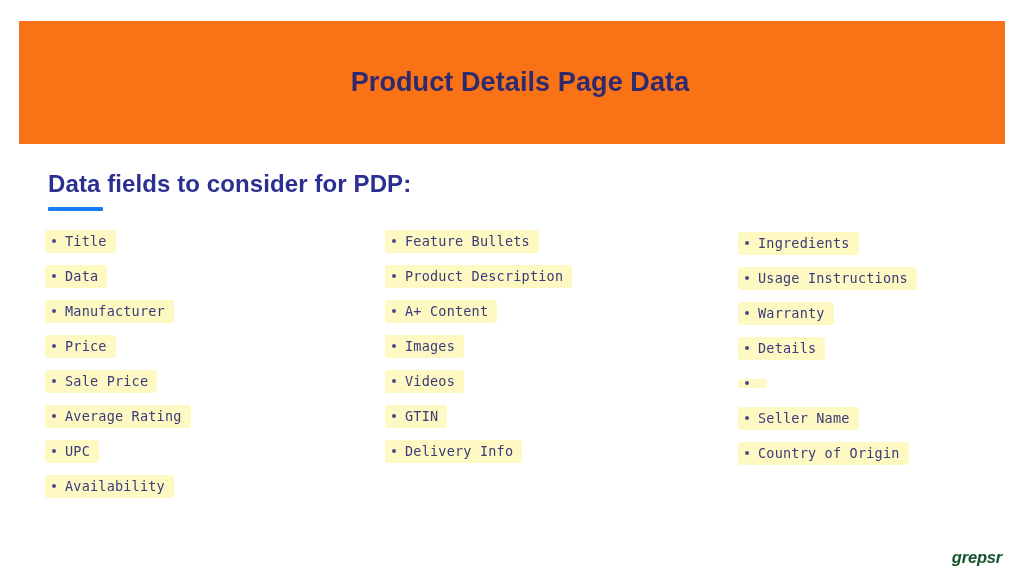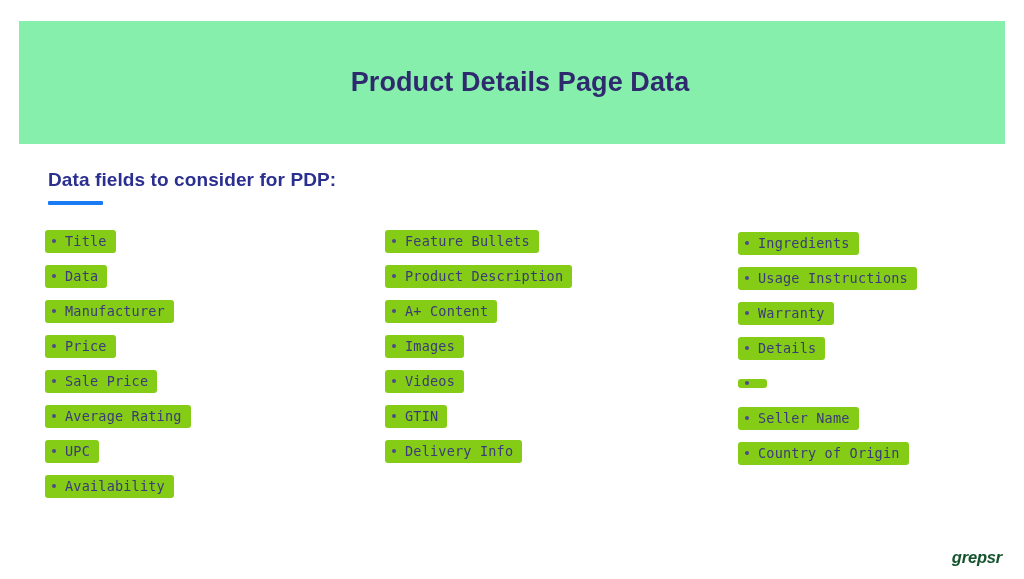--- a/index.html
+++ b/index.html
@@ -15,21 +15,21 @@
     position: relative;
   }
 
   
   .banner {
     position: absolute;
     left: 19px;
     top: 21px;
     width: 986px;
     height: 123px;
-    background: #86efac;
+    background: #f97316;
     display: flex;
     align-items: center;
     justify-content: center;
     box-sizing: border-box;
     padding-left: 16px;
   }
   .banner-title {
     font-size: 27px;
     font-weight: bold;
     color: #2f2a6e;
@@ -39,21 +39,21 @@
   }
 
   
   .section-head {
     position: absolute;
     left: 48px;
     top: 168px;
     width: 700px;
   }
   .section-title {
-    font-size: 19px;
+    font-size: 24px;
     font-weight: bold;
     color: #2b2f8f;
     letter-spacing: 0.1px;
     margin: 0;
     line-height: 1.3;
   }
   .section-rule {
     margin-top: 8px;
     width: 55px;
     height: 4px;
@@ -81,21 +81,21 @@
     list-style: none;
     margin: 0;
     padding: 0;
   }
   .field-item {
     height: 35px;
   }
   .pill {
     display: inline-flex;
     align-items: center;
-    background: #84cc16;
+    background: #fef9c3;
     border-radius: 3px;
     padding: 2px 9px 3px 7px;
     box-sizing: border-box;
   }
   .bullet {
     width: 4px;
     height: 4px;
     border-radius: 50%;
     background: #4b4a8a;
     margin-right: 9px;

